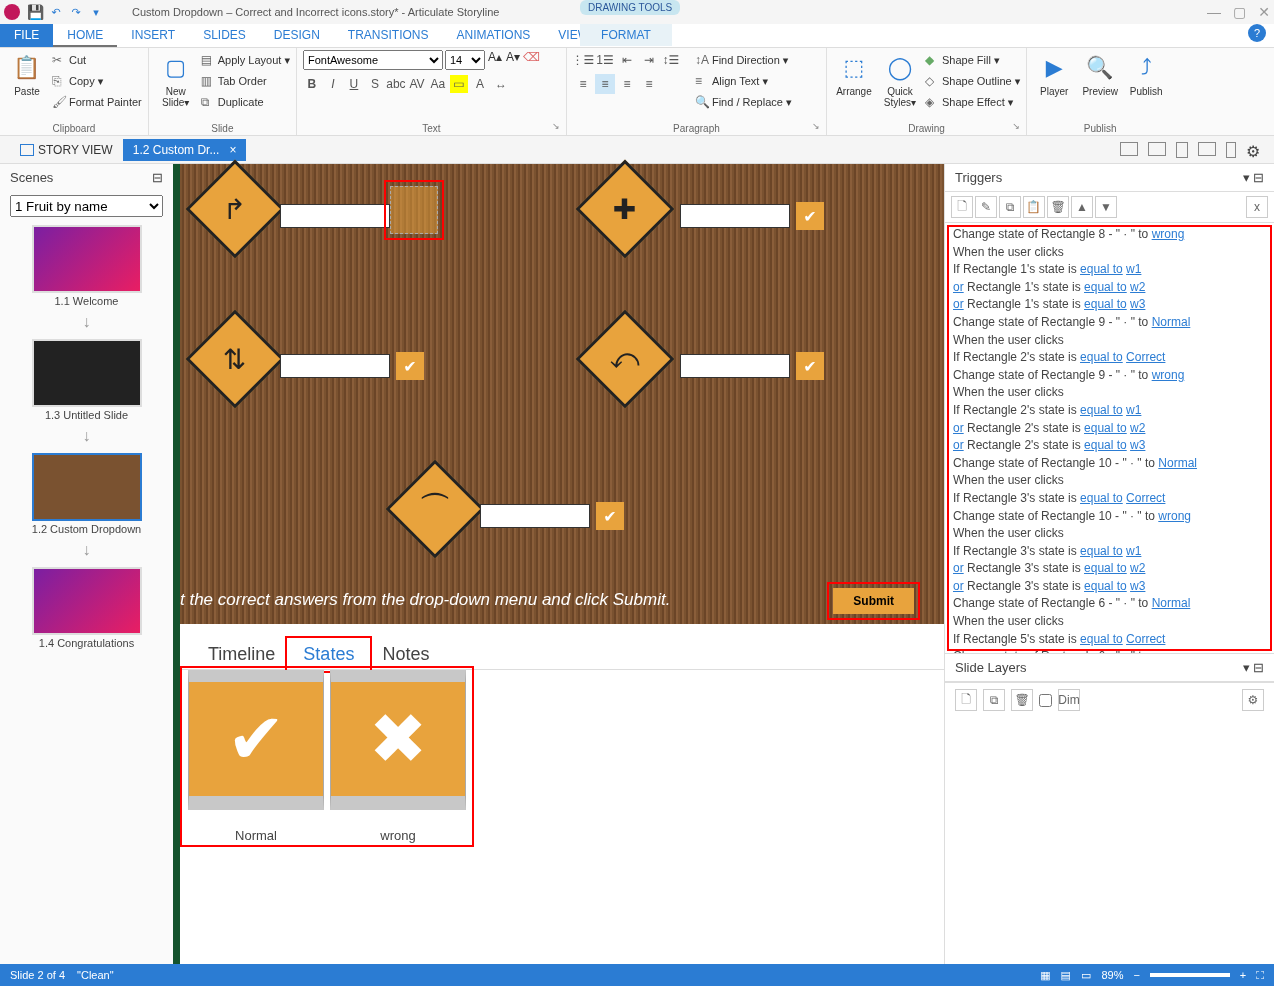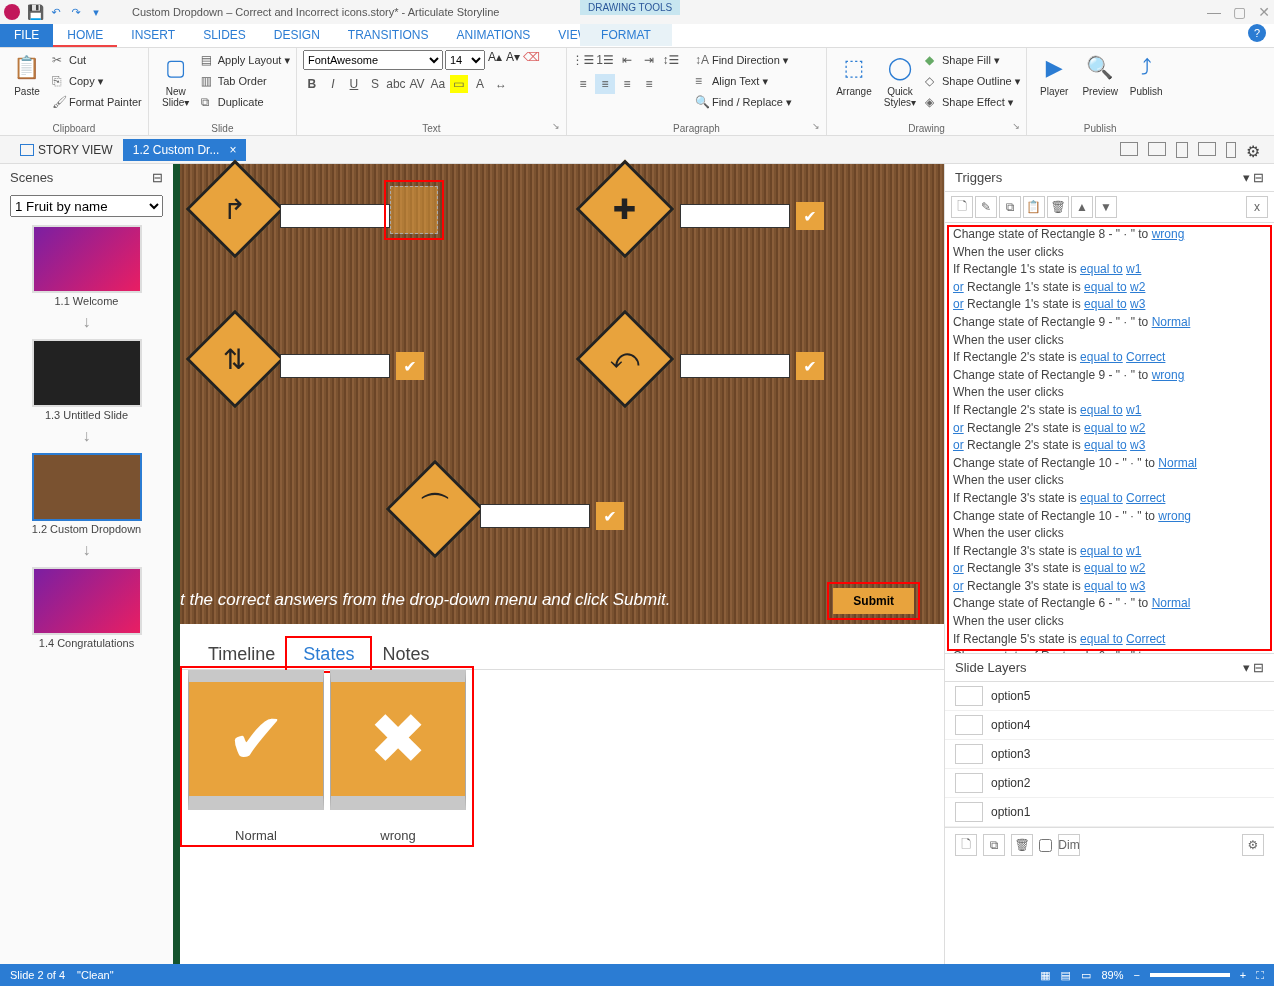--- a/index.html
+++ b/index.html
@@ -5,28 +5,28 @@
 * { box-sizing: border-box; margin: 0; padding: 0; font-family: "Segoe UI", Tahoma, sans-serif; }
 body { width: 1274px; height: 988px; background: #fff; font-size: 12px; color: #333; overflow: hidden; }
 
 
 .titlebar { height: 24px; background: #f5f5f5; display: flex; align-items: center; padding: 0 4px; font-size: 11px; }
 .titlebar .app-icon { width: 16px; height: 16px; background: #c2185b; border-radius: 50%; margin-right: 8px; }
 .titlebar .qa { display: flex; gap: 4px; align-items: center; }
 .titlebar .qa span { width: 16px; height: 16px; display: flex; align-items: center; justify-content: center; color: #2b7cd3; }
 .titlebar .qa .save-i { color: #2b7cd3; font-size: 14px; }
 .titlebar .doctitle { margin-left: 28px; color: #555; }
-.titlebar .drawing-tools { position: absolute; left: 580px; background: #c8e6f0; color: #2b579a; padding: 2px 8px; font-size: 10px; top: 0; }
+.titlebar .drawing-tools { position: absolute; left: 580px; background: #c8e6f0; color: #2b579a; padding: 2px 8px; font-size: 10px; top: 0; border-radius: 6px; }
 .titlebar .wincontrols { margin-left: auto; display: flex; gap: 12px; color: #999; font-size: 14px; }
 
 
 .ribbontabs { height: 24px; display: flex; font-size: 12px; border-bottom: 1px solid #ddd; position: relative; }
 .ribbontabs .tab { padding: 4px 14px; color: #2b7cd3; cursor: pointer; }
 .ribbontabs .tab.file { background: #2b7cd3; color: #fff; }
-.ribbontabs .tab.active { border-bottom: 2px solid #ef4444; color: #2b7cd3; }
+.ribbontabs .tab.active { border-bottom: 2px solid #737373; color: #2b7cd3; }
 .ribbontabs .tab.format { position: absolute; left: 580px; width: 92px; text-align: center; background: #e8f2f7;}
 .ribbontabs .help-q { position: absolute; right: 8px; width: 18px; height: 18px; border-radius: 50%; background: #2b7cd3; color: #fff; display: flex; align-items: center; justify-content: center; font-size: 11px; }
 
 
 .ribbon { height: 88px; background: #fafafa; border-bottom: 1px solid #ddd; display: flex; }
 .rgroup { border-right: 1px solid #e0e0e0; padding: 2px 6px 14px 6px; position: relative; display: flex; gap: 4px; }
 .rgroup .glabel { position: absolute; bottom: 1px; left: 0; right: 0; text-align: center; font-size: 10px; color: #666; }
 .rgroup .bigbtn { width: 42px; text-align: center; font-size: 10px; color: #333; }
 .rgroup .bigbtn .ic { width: 32px; height: 32px; margin: 2px auto; display: flex; align-items: center; justify-content: center; font-size: 22px; color: #2b7cd3; }
 .rgroup .smallcol { display: flex; flex-direction: column; gap: 1px; font-size: 11px; }
@@ -403,42 +403,20 @@
         <div class="trig sub">When the user clicks</div>
         <div class="trig sub2">If Rectangle 5's state is <span class="lnk">equal to</span> <span class="lnk">Correct</span></div>
         <div class="trig">Change state of Rectangle 6 - " · " to <span class="lnk">wrong</span></div>
       </div>
 
     <div class="layers">
       <div class="phdr">
           <span>Slide Layers</span>
           <span>▾ ⊟</span>
         </div>
-      <div id="layerlist">
-          <div class="layer">
-            <div class="lt"></div>
-            <span>option5</span>
-          </div>
-          <div class="layer">
-            <div class="lt"></div>
-            <span>option4</span>
-          </div>
-          <div class="layer">
-            <div class="lt"></div>
-            <span>option3</span>
-          </div>
-          <div class="layer">
-            <div class="lt"></div>
-            <span>option2</span>
-          </div>
-          <div class="layer">
-            <div class="lt"></div>
-            <span>option1</span>
-          </div>
-        </div>
       <div class="layertools">
         <span>🗋</span>
         <span>⧉</span>
         <span>🗑</span>
         <input type="checkbox" style="">
         <span>Dim</span>
         <span style="margin-left:auto">⚙</span>
       </div>
     </div>
   </div>

